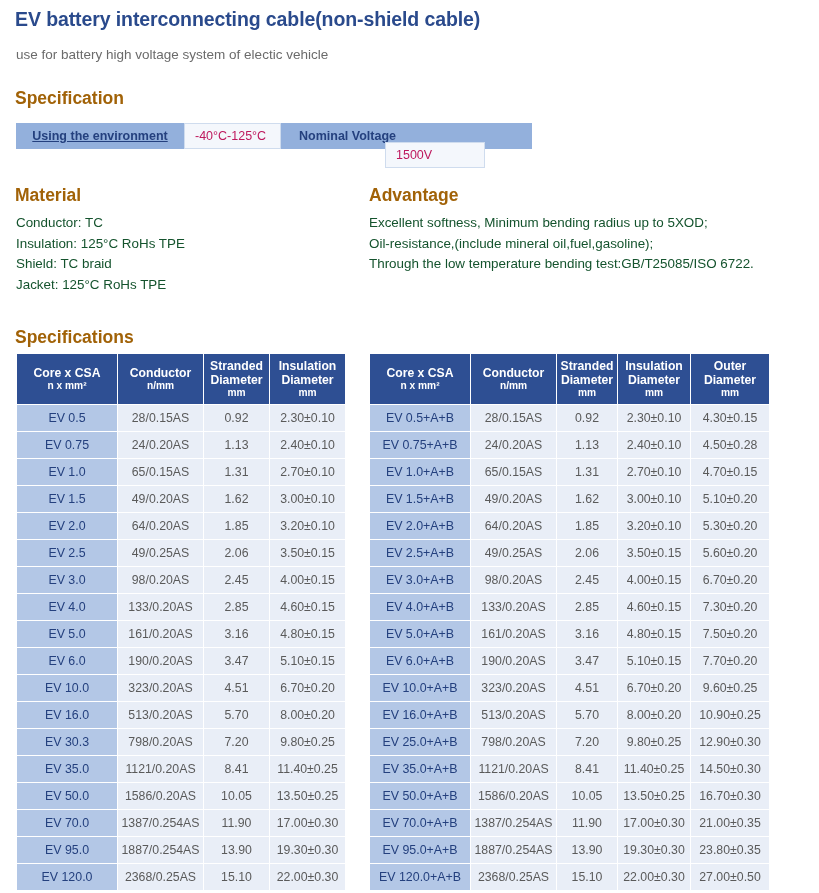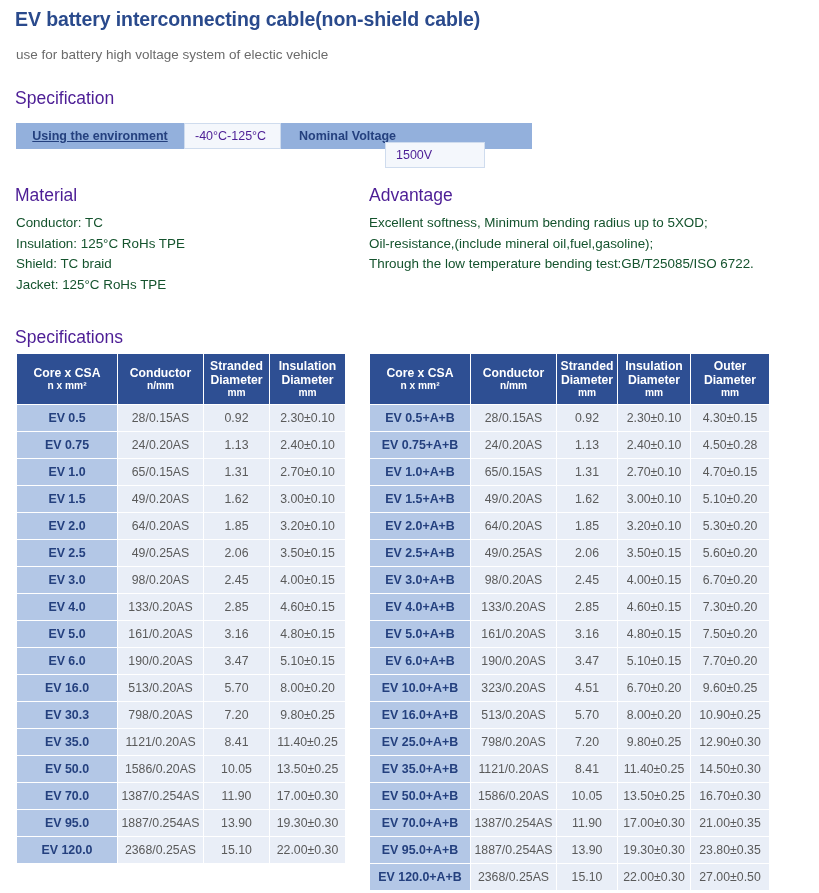--- a/index.html
+++ b/index.html
@@ -39,22 +39,22 @@
     top: 47px;
     font-size: 13.5px;
     color: #6b6b6b;
     font-weight: normal;
     white-space: nowrap;
   }
 
   .h2 {
     position: absolute;
     font-size: 17.5px;
-    font-weight: normal;
-    color: #4c1d95;
+    font-weight: bold;
+    color: #a16207;
     white-space: nowrap;
   }
   .h2-spec { left: 15px; top: 88px; }
   .h2-material { left: 15px; top: 185px; }
   .h2-advantage { left: 369px; top: 185px; }
   .h2-specifications { left: 15px; top: 327px; }
 
   
   .spec-bar {
     position: absolute;
@@ -78,21 +78,21 @@
   .spec-label-2 { width: 104px; text-align: left; padding-left: 18px; box-sizing: border-box; }
   .spec-value {
     height: 26px;
     background: #f4f7fc;
     border: 1px solid #cfdcee;
     box-sizing: border-box;
     display: flex;
     align-items: center;
     padding-left: 10px;
     font-size: 12.5px;
-    color: #4c1d95;
+    color: #be185d;
     white-space: nowrap;
   }
   .spec-value-1 { width: 97px; }
   .spec-value-2 { width: 100px; margin-top: 37px; }
 
   
   .text-block {
     position: absolute;
     font-size: 13.4px;
     color: #14532d;
@@ -136,21 +136,21 @@
     color: #5a5a5a;
     text-align: center;
     padding: 4px 3px;
     height: 18px;
     font-size: 12.3px;
     white-space: nowrap;
   }
   .spec-table tbody td.name-cell {
     background: #b3c7e6;
     color: #24407e;
-    font-weight: bold;
+    font-weight: normal;
     font-size: 12.4px;
   }
 
   
   .table-left  col.c0 { width: 100px; }
   .table-left  col.c1 { width: 85px; }
   .table-left  col.c2 { width: 65px; }
   .table-left  col.c3 { width: 75px; }
   
   .table-right col.c0 { width: 100px; }
@@ -261,20 +261,26 @@
           <td class="name-cell">EV 5.0</td>
           <td>161/0.20AS</td>
           <td>3.16</td>
           <td>4.80±0.15</td>
         </tr>
         <tr>
           <td class="name-cell">EV 6.0</td>
           <td>190/0.20AS</td>
           <td>3.47</td>
           <td>5.10±0.15</td>
+        </tr>
+        <tr>
+          <td class="name-cell">EV 10.0</td>
+          <td>323/0.20AS</td>
+          <td>4.51</td>
+          <td>6.70±0.20</td>
         </tr>
         <tr>
           <td class="name-cell">EV 16.0</td>
           <td>513/0.20AS</td>
           <td>5.70</td>
           <td>8.00±0.20</td>
         </tr>
         <tr>
           <td class="name-cell">EV 30.3</td>
           <td>798/0.20AS</td>

